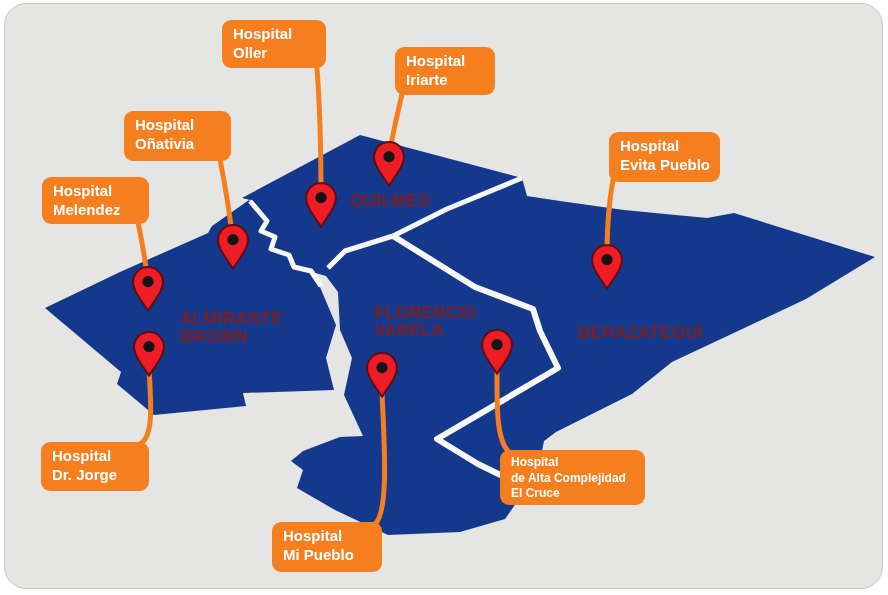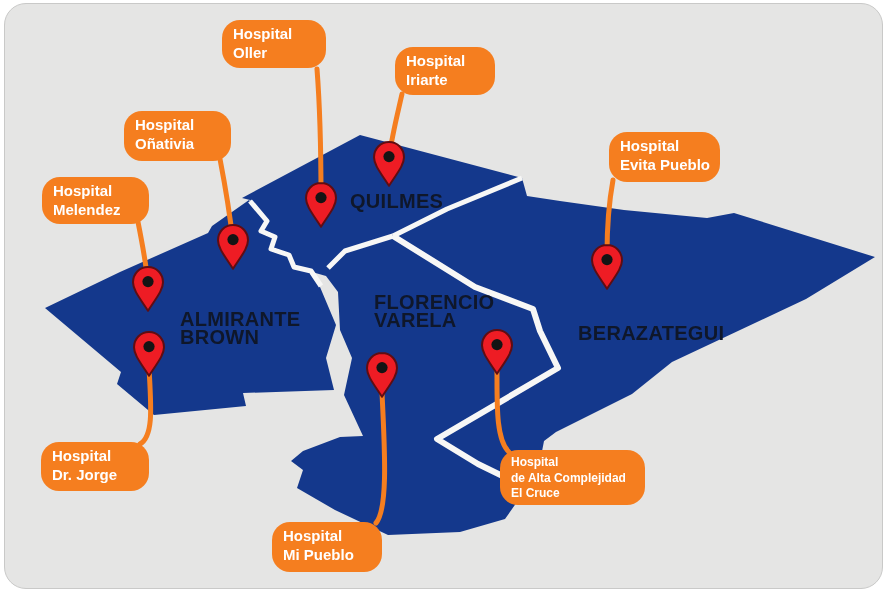--- a/index.html
+++ b/index.html
@@ -7,26 +7,26 @@
     position:relative;width:888px;height:595px;overflow:hidden;
     font-family:"Liberation Sans", sans-serif;background:#FFFFFF;
   }
   .panel{
     position:absolute;left:4px;top:3px;width:879px;height:586px;
     background:#E5E5E4;border:1px solid #C9C9C8;border-radius:22px;
     box-sizing:border-box;
   }
   .map{position:absolute;left:0;top:0;}
   .district{
-    position:absolute;color:#0f172a;font-weight:bold;font-size:20px;
+    position:absolute;color:#7f1d1d;font-weight:bold;font-size:17px;
     line-height:18px;letter-spacing:0.3px;white-space:pre-line;
   }
   .callout{
     position:absolute;background:#F57E1F;color:#FFFFFF;font-weight:bold;
-    font-size:15px;line-height:19px;border-radius:18px;box-sizing:border-box;
+    font-size:15px;line-height:19px;border-radius:9px;box-sizing:border-box;
     padding:4px 8px 4px 11px;white-space:pre-line;
   }
   .callout.small{font-size:12px;line-height:15.5px;padding-top:5px;}
 </style>
 </head>
 <body>
 
 <div class="canvas">
 
   <div class="panel"></div>
@@ -64,21 +64,21 @@
     <use href="#pin-shape" x="132" y="266"></use>
     <use href="#pin-shape" x="591" y="244"></use>
     <use href="#pin-shape" x="133" y="331"></use>
     <use href="#pin-shape" x="366" y="352"></use>
     <use href="#pin-shape" x="481" y="329"></use>
   </svg>
 
   <div class="district" style="left:350px;top:192px;">QUILMES</div>
   <div class="district" style="left:180px;top:310px;">ALMIRANTE
 BROWN</div>
-  <div class="district" style="left:374px;top:293px;">FLORENCIO
+  <div class="district" style="left:374px;top:304px;">FLORENCIO
 VARELA</div>
   <div class="district" style="left:578px;top:324px;">BERAZATEGUI</div>
 
   <div class="callout" style="left:222px;top:20px;width:104px;height:48px;">Hospital
 Oller</div>
   <div class="callout" style="left:395px;top:47px;width:100px;height:48px;">Hospital
 Iriarte</div>
   <div class="callout" style="left:124px;top:111px;width:107px;height:50px;">Hospital
 Oñativia</div>
   <div class="callout" style="left:42px;top:177px;width:107px;height:47px;">Hospital

